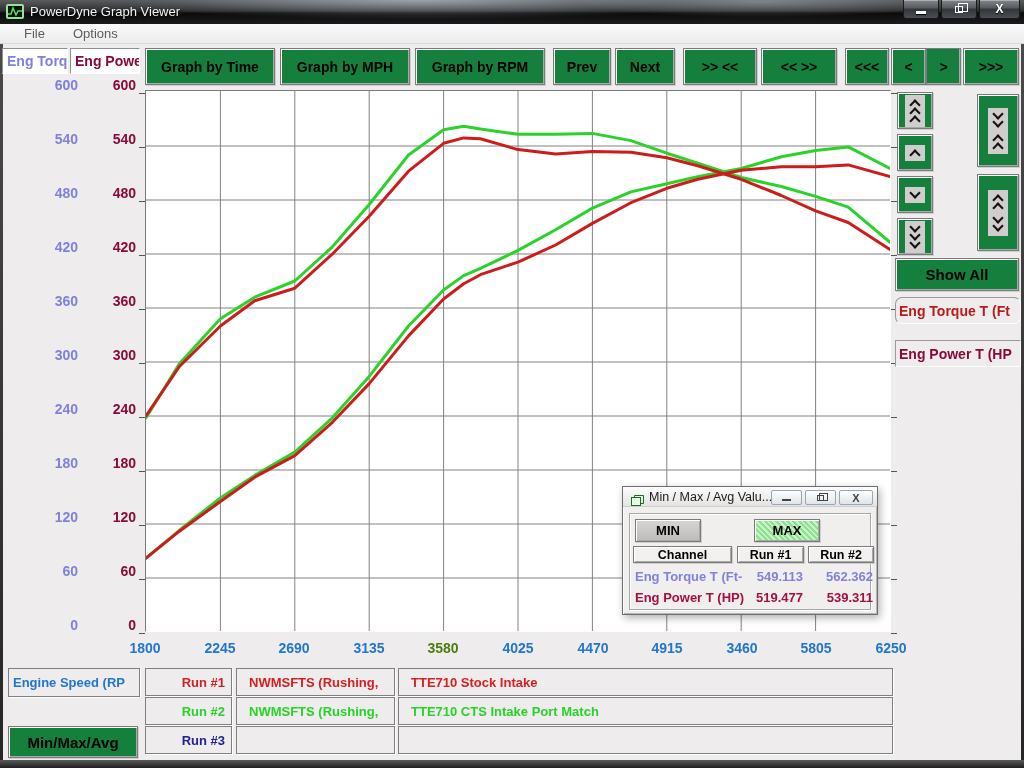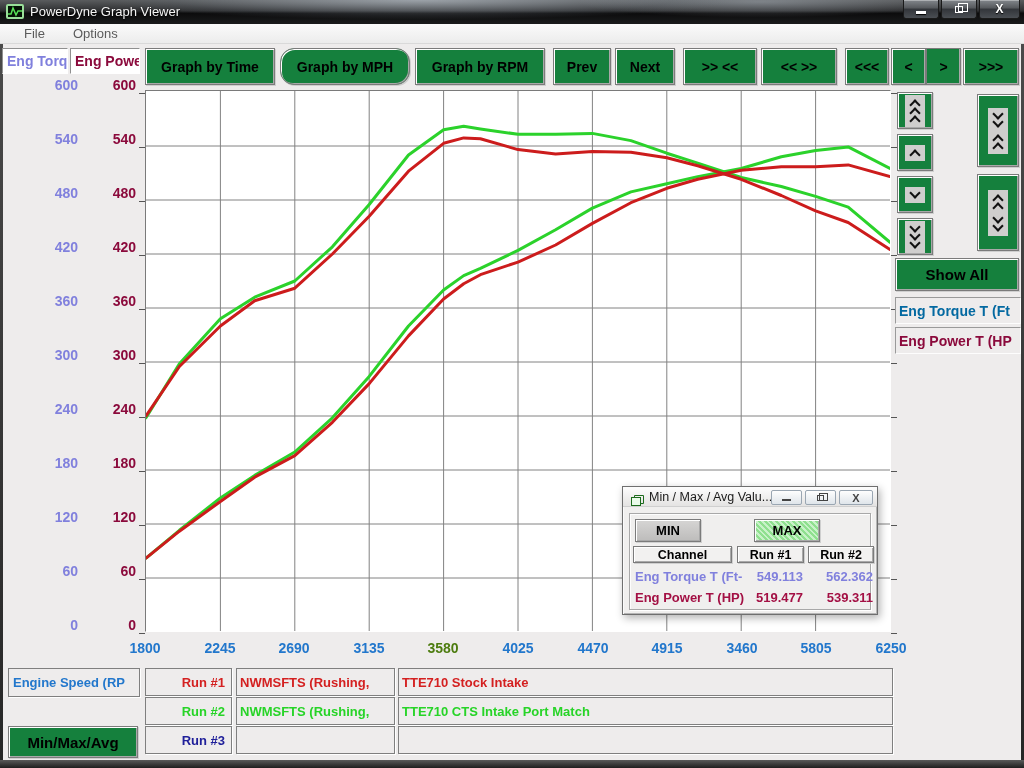--- a/index.html
+++ b/index.html
@@ -58,22 +58,22 @@
 
   
   .chv { width:8px; height:8px; border-right:2px solid #111; border-bottom:2px solid #111; display:block; }
   .chv.up   { transform:rotate(-135deg); margin:2px 0 -2px 0; }
   .chv.down { transform:rotate(45deg);   margin:-2px 0 2px 0; }
   .pad { background:#cfcecd; display:flex; flex-direction:column; align-items:center; justify-content:center; padding:4px 6px; }
   .scrollbtn { display:flex; align-items:center; justify-content:center; }
 
   #show-all-btn { left:895px; top:258px; width:124px; height:33px; font-size:15px; }
   .legend-box { width:126px; height:27px; padding-left:3px; overflow:hidden; white-space:nowrap; font-size:14px; font-weight:bold; display:flex; align-items:center; background:#eeecec; border:1px solid; border-color:#9a9a9a #fdfdfd #fdfdfd #9a9a9a; }
-  #legend-torque { left:895px; top:297px; color:#0369a1; }
-  #legend-power  { left:895px; top:327px; color:#8b0a3c; }
+  #legend-torque { left:895px; top:297px; color:#b91c1c;border-radius:7px; }
+  #legend-power  { left:895px; top:340px; color:#8b0a3c; }
 
   
   #mm-window { left:622px; top:486px; width:256px; height:129px; background:#f0efee;
     border:1px solid #6f6f6f; box-shadow:inset 1px 1px 0 #fbfbfb, inset -1px -1px 0 #b5b5b5, 2px 3px 8px rgba(0,0,0,.3); }
   #mm-titlebar { left:0; top:0; width:254px; height:20px; background:linear-gradient(180deg,#fdfdfd,#e4e3e2); border-bottom:1px solid #cfcfcf; }
   #mm-title { left:26px; top:3px; font-size:12.5px; color:#1a1a1a; white-space:nowrap; }
   #mm-icon { left:8px; top:5px; }
   .mm-tbtn { top:3px; height:15px; border:1px solid #9aa6b2; border-radius:2px; background:linear-gradient(180deg,#fefefe,#dfe5ea); display:flex; align-items:center; justify-content:center; color:#444; }
   #mm-min { left:148px; width:31px; } #mm-res { left:182px; width:31px; } #mm-close { left:216px; width:34px; }
   .mm-glyph-min { width:9px; height:2px; background:#444; margin-top:5px; }
@@ -90,21 +90,21 @@
   .mm-row { height:17px; font-size:13px; font-weight:bold; }
   .mm-chan { left:12px; width:130px; overflow:hidden; white-space:nowrap; }
   .mm-val  { width:66px; text-align:right; }
   .mm-purple { color:#8080dd; } .mm-maroon { color:#a31044; }
 
   
   .bot-box { background:#eeecec; border:1px solid #7f7f7f; box-shadow:1px 1px 0 #ffffff; font-size:13px; font-weight:bold; display:flex; align-items:center; overflow:hidden; white-space:nowrap; }
   #engine-speed-box { left:8px; top:668px; width:132px; height:29px; padding-left:4px; color:#2277cc; }
   #minmaxavg-btn { left:8px; top:726px; width:130px; height:32px; font-size:15px; }
   .run-label { justify-content:flex-end; padding-right:6px; }
-  .cell-pad { padding-left:3px; }
+  .cell-pad { padding-left:12px; }
 
   .red   { color:#d42020; }
   .green { color:#27d427; }
   .navy  { color:#20209a; }
 </style>
 </head>
 <body>
 
 <div id="titlebar" class="abs">
   <div id="app-icon" class="abs">
@@ -309,21 +309,21 @@
     <div class="abs bot-box run-label green" style="left: 145px; top: 697px; width: 87px; height: 28px;">Run #2</div>
     <div class="abs bot-box cell-pad green" style="left: 236px; top: 697px; width: 159px; height: 28px;">NWMSFTS (Rushing,</div>
     <div class="abs bot-box cell-pad green" style="left: 398px; top: 697px; width: 495px; height: 28px;">TTE710 CTS Intake Port Match</div>
     <div class="abs bot-box run-label navy" style="left: 145px; top: 726px; width: 87px; height: 28px;">Run #3</div>
     <div class="abs bot-box cell-pad navy" style="left: 236px; top: 726px; width: 159px; height: 28px;"></div>
     <div class="abs bot-box cell-pad navy" style="left: 398px; top: 726px; width: 495px; height: 28px;"></div>
   </div>
 <div id="minmaxavg-btn" class="abs wbtn">Min/Max/Avg</div>
 
 <div class="abs wbtn" style="left: 145px; top: 48px; width: 130px; height: 37px;">Graph by Time</div>
-<div class="abs wbtn" style="left: 280px; top: 48px; width: 130px; height: 37px; border-radius: 14px;">Graph by MPH</div>
+<div class="abs wbtn" style="left: 280px; top: 48px; width: 130px; height: 37px;">Graph by MPH</div>
 <div class="abs wbtn" style="left: 415px; top: 48px; width: 130px; height: 37px;">Graph by RPM</div>
 <div class="abs wbtn" style="left: 553px; top: 48px; width: 58px; height: 37px;">Prev</div>
 <div class="abs wbtn" style="left: 615px; top: 48px; width: 60px; height: 37px;">Next</div>
 <div class="abs wbtn" style="left: 683px; top: 48px; width: 74px; height: 37px;">&gt;&gt; &lt;&lt;</div>
 <div class="abs wbtn" style="left: 761px; top: 48px; width: 76px; height: 37px;">&lt;&lt; &gt;&gt;</div>
 <div class="abs wbtn" style="left: 845px; top: 48px; width: 44px; height: 37px;">&lt;&lt;&lt;</div>
 <div class="abs wbtn" style="left: 891px; top: 48px; width: 35px; height: 37px;">&lt;</div>
 <div class="abs wbtn" style="left: 926px; top: 48px; width: 35px; height: 37px; box-shadow: rgb(169, 169, 169) -1px -1px 0px inset, rgb(207, 207, 207) 1px 1px 0px;">&gt;</div>
 <div class="abs wbtn" style="left: 963px; top: 48px; width: 56px; height: 37px;">&gt;&gt;&gt;</div>
 

